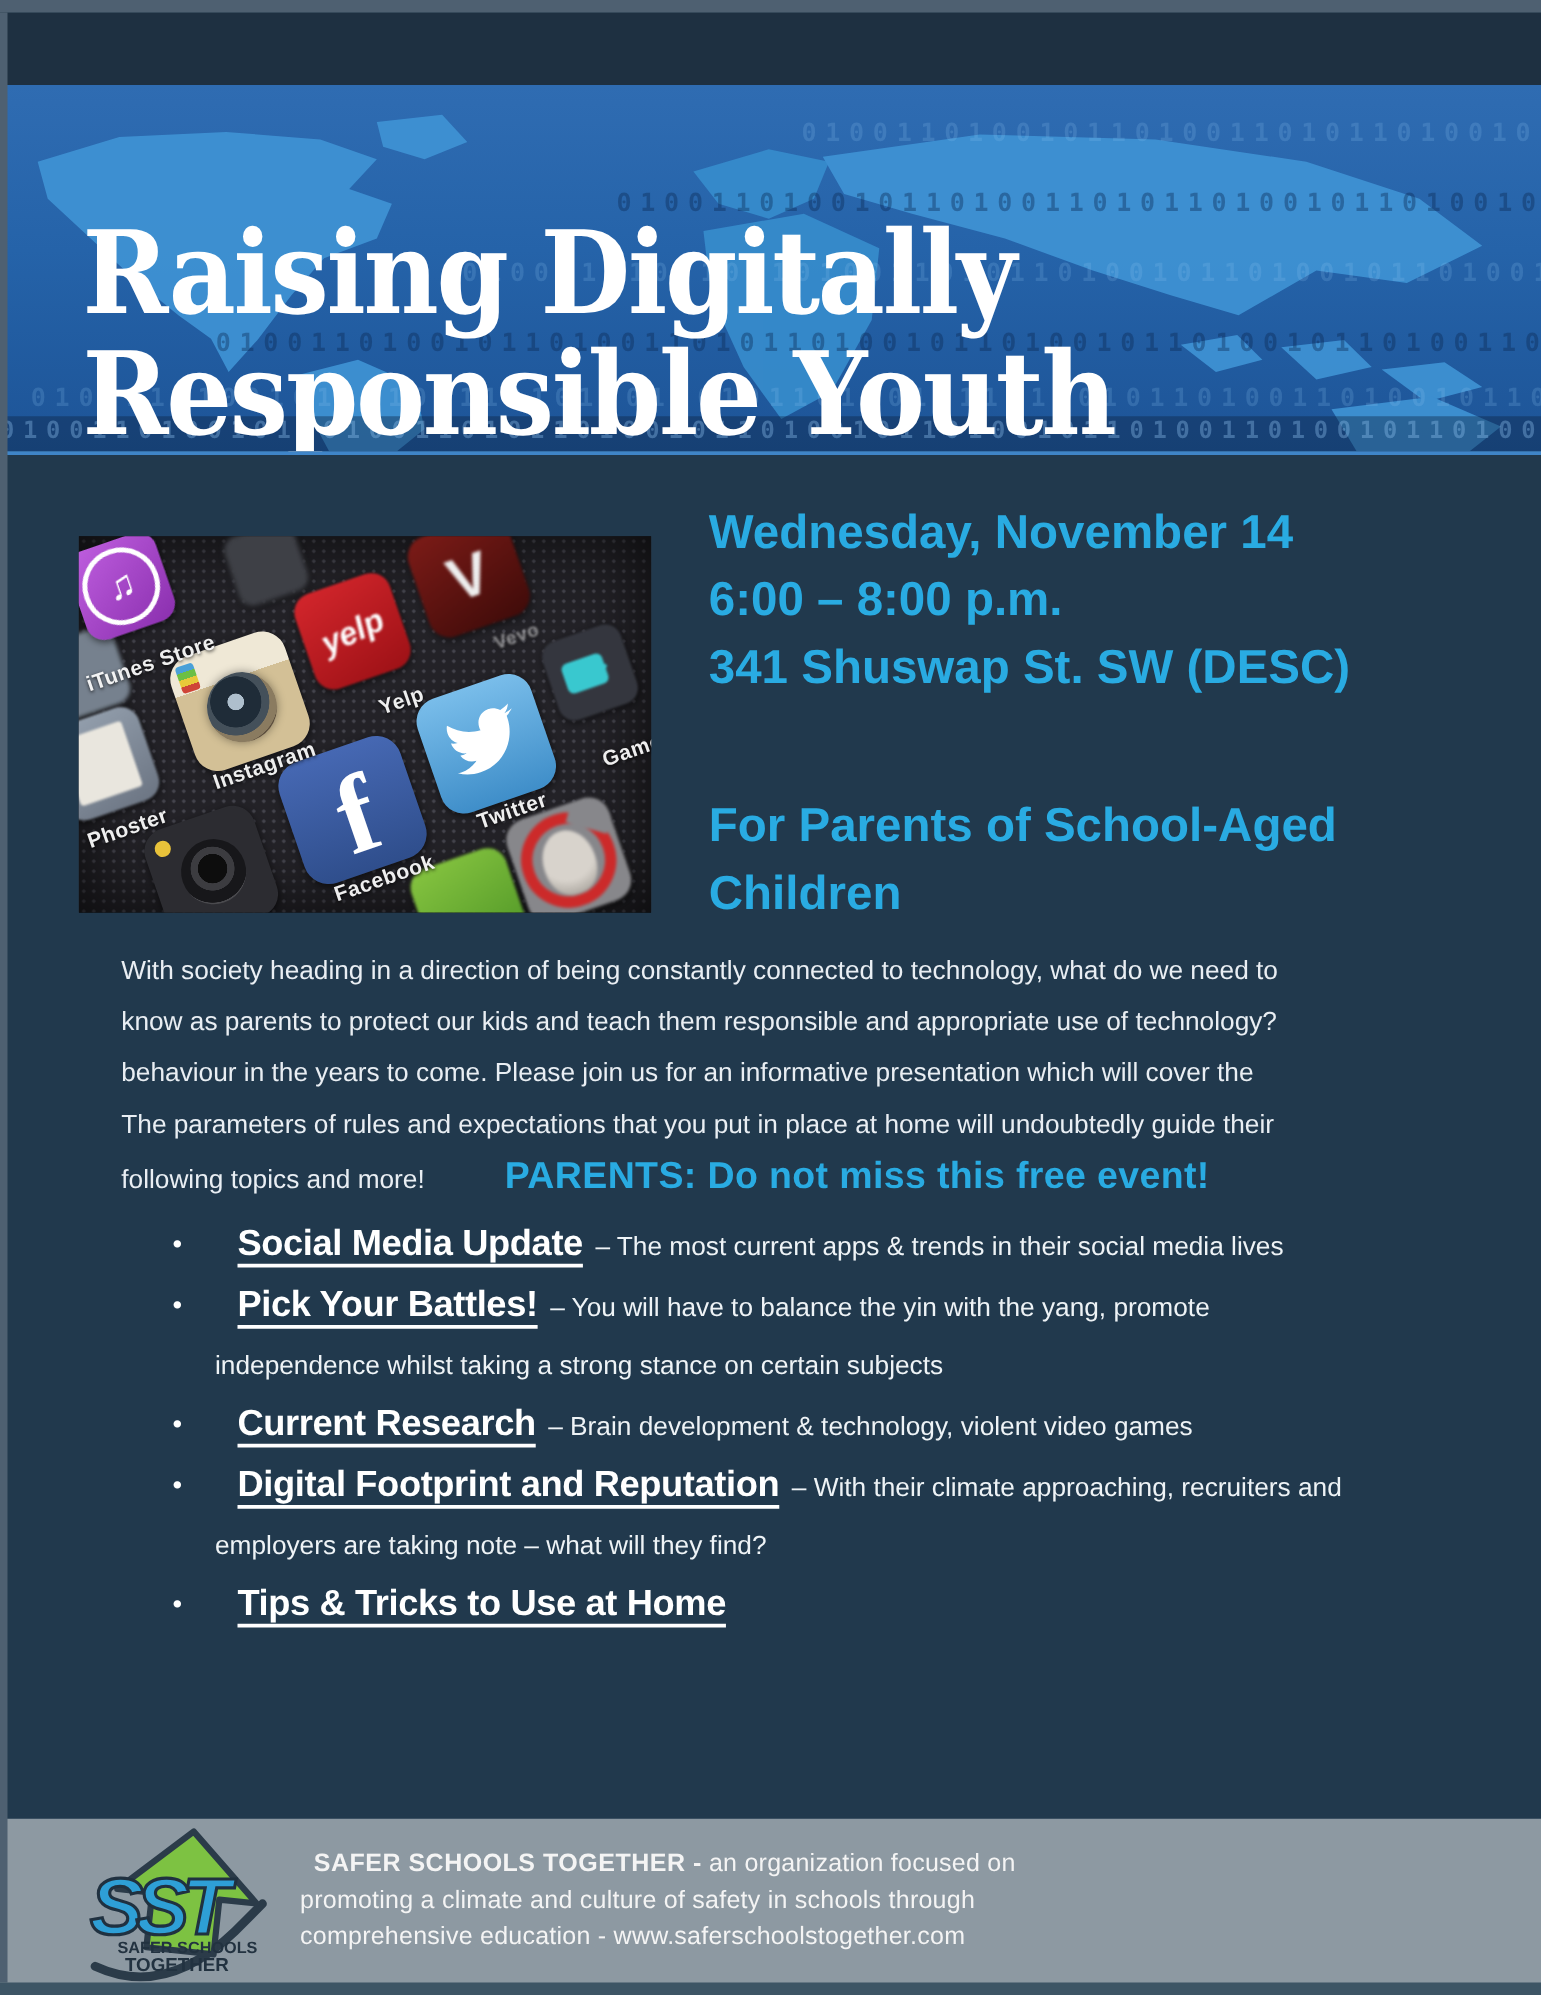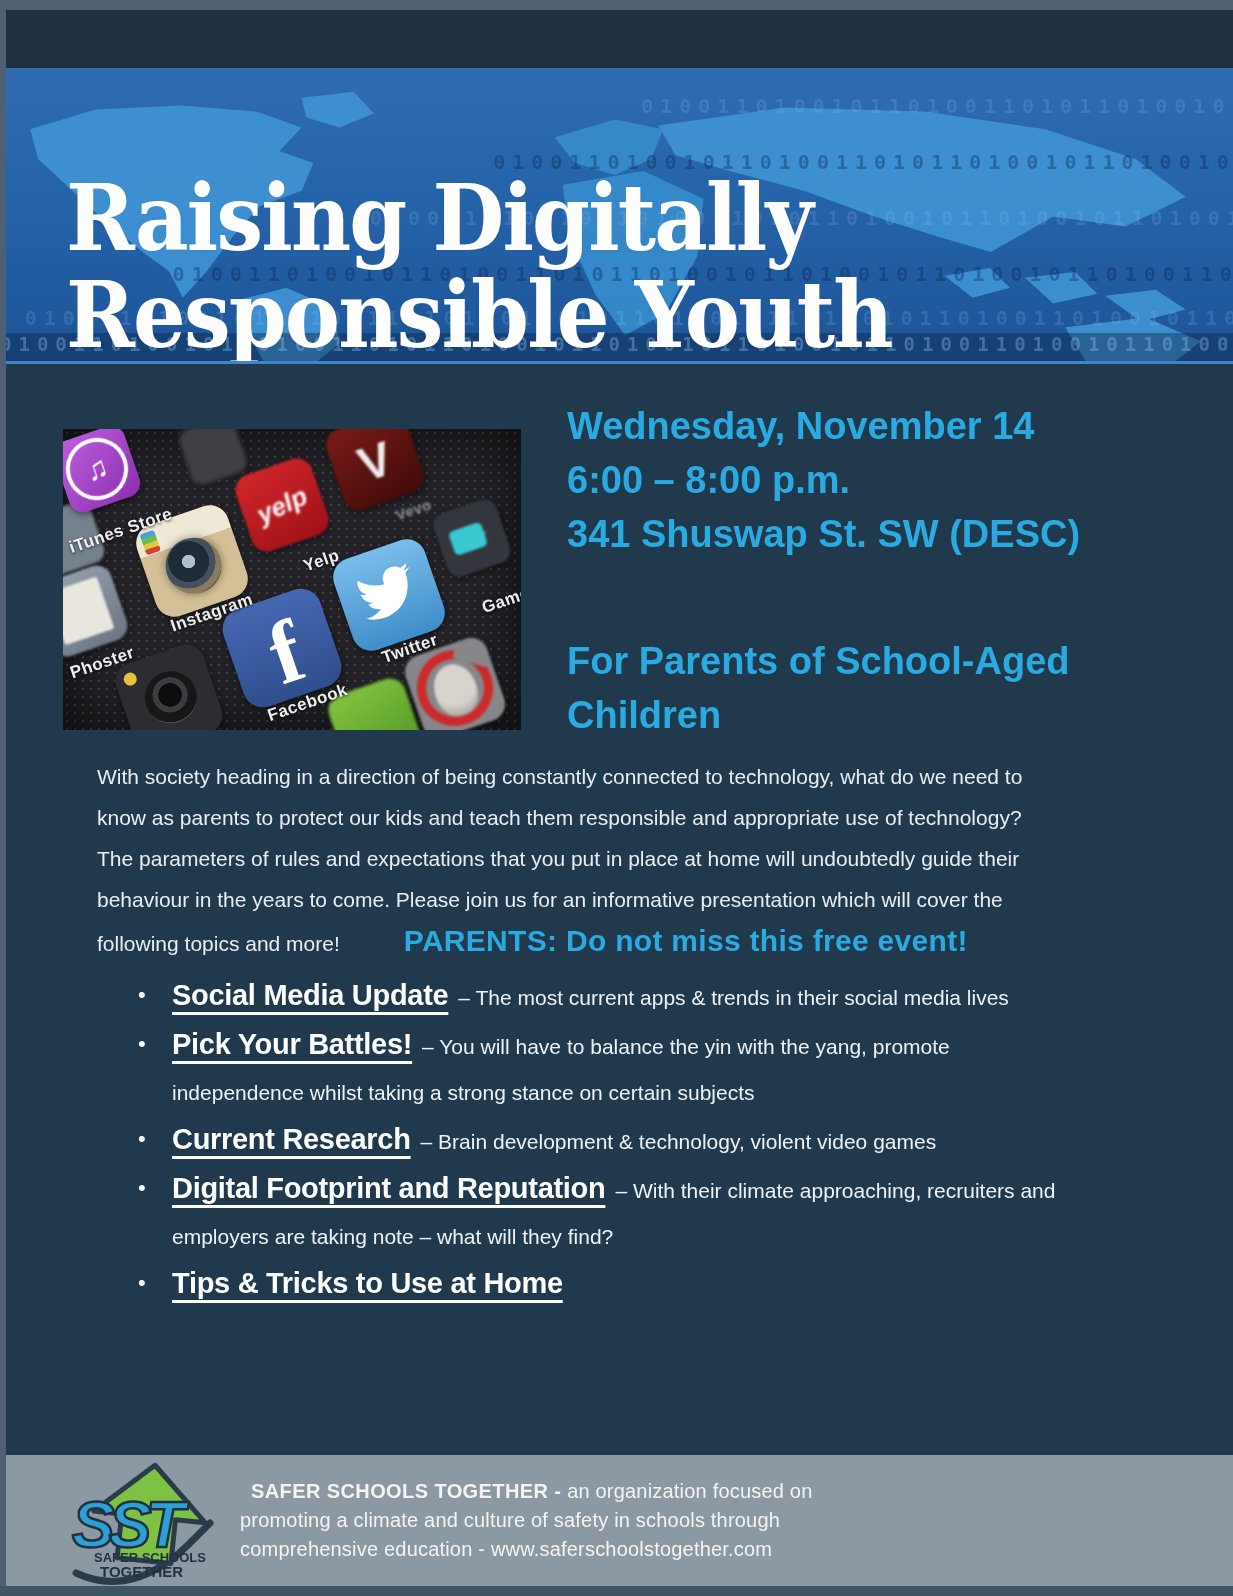--- a/index.html
+++ b/index.html
@@ -95,21 +95,21 @@
 
   
   .intro{position:absolute;left:97px;top:756px;color:#e9eef3;font-size:21px;line-height:41px;white-space:nowrap;}
   .callout{color:#29abe2;font-weight:bold;font-size:30px;margin-left:64px;letter-spacing:0.3px;}
 
   
   .topics{position:absolute;left:138px;top:972px;color:#eef3f6;font-size:21px;line-height:46px;}
   .topic{position:relative;padding-left:34px;white-space:nowrap;}
   .dot{position:absolute;left:0;top:0;font-size:22px;color:#ffffff;}
   .topic-title{color:#ffffff;font-weight:bold;font-size:29px;letter-spacing:-0.3px;
-               text-decoration:underline;text-decoration-thickness:2.5px;text-underline-offset:7px;}
+               text-decoration:underline;text-decoration-thickness:2.5px;text-underline-offset:7px;margin-left:18px;}
   .topic-desc{margin-left:10px;}
   .topic-desc:empty,.topic-desc2:empty{display:none;}
 
   
   .footer{position:absolute;left:0;top:1455px;width:1233px;height:167px;background:#8d99a2;}
   .footer-text{position:absolute;left:240px;top:22px;color:#f4f4f4;font-size:20px;line-height:29px;white-space:nowrap;letter-spacing:0.2px;}
   .footer-text .bold{font-weight:bold;letter-spacing:0.4px;margin-left:11px;}
   .sst-logo{position:absolute;left:58px;top:6px;}
 </style>
 </head>
@@ -203,22 +203,22 @@
     <div>Wednesday, November 14</div>
     <div>6:00 – 8:00 p.m.</div>
     <div>341 Shuswap St. SW (DESC)</div>
     <div class="gap">For Parents of School-Aged</div>
     <div>Children</div>
   </div>
 
   <div class="intro">
     <div>With society heading in a direction of being constantly connected to technology, what do we need to</div>
     <div>know as parents to protect our kids and teach them responsible and appropriate use of technology?</div>
+    <div>behaviour in the years to come. Please join us for an informative presentation which will cover the</div>
     <div>The parameters of rules and expectations that you put in place at home will undoubtedly guide their</div>
-    <div>behaviour in the years to come. Please join us for an informative presentation which will cover the</div>
     <div>
       <span>following topics and more!</span><span class="callout">PARENTS: Do not miss this free event!</span>
     </div>
   </div>
 
   <div class="topics">
     <div class="topic">
       <span class="dot">•</span>
       <span class="topic-title">Social Media Update</span><span class="topic-desc">– The most current apps &amp; trends in their social media lives</span>
       

